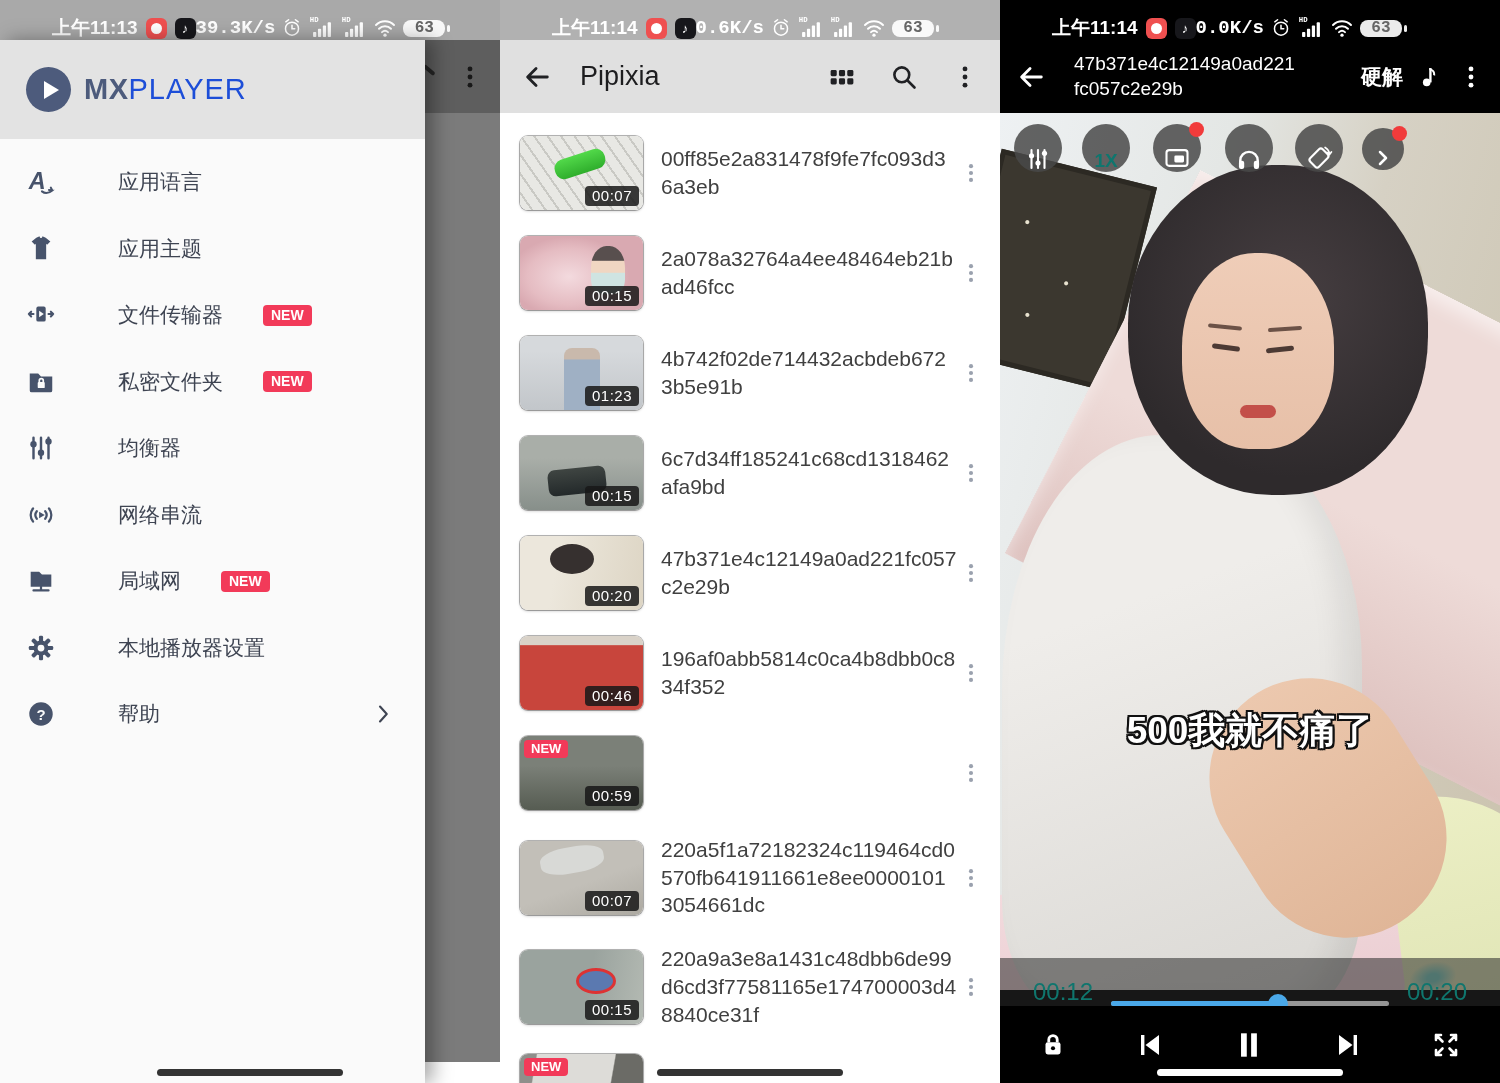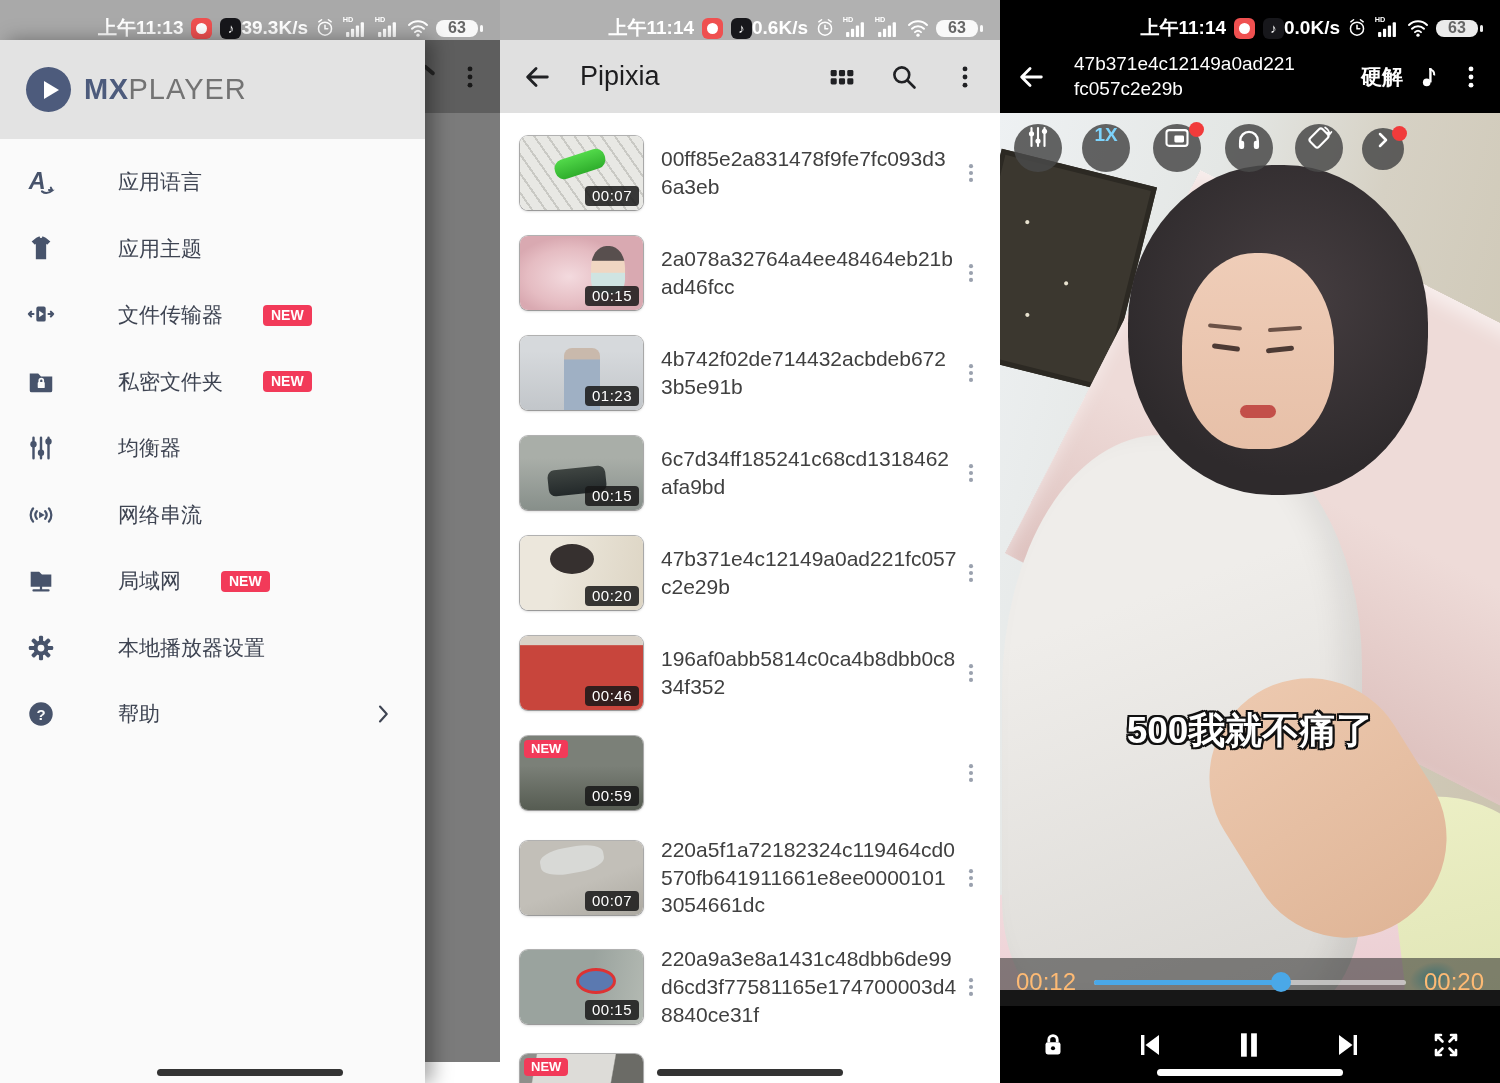--- a/index.html
+++ b/index.html
@@ -4,46 +4,46 @@
 <style>
   html,body{margin:0;padding:0;background:#111;}
   .screen{position:relative;width:1500px;height:1083px;overflow:hidden;
     font-family:"Liberation Sans",sans-serif;-webkit-font-smoothing:antialiased;}
   .panel{position:absolute;top:0;width:500px;height:1083px;overflow:hidden;}
   #p-left{left:0;background:#ffffff;}
   #p-mid{left:500px;background:#ffffff;}
   #p-right{left:1000px;background:#000;}
 
   
-  .statusbar{height:40px;display:flex;align-items:center;justify-content:flex-end;
+  .statusbar{height:40px;display:flex;align-items:center;justify-content:flex-start;
     padding:16px 22px 0 52px;box-sizing:border-box;color:#fff;font-size:19px;font-weight:700;}
   .sb-gray{background:#a9a9a9;}
   .sb-gray2{background:#b1b1b1;}
   .sb-black{background:#000;}
   .sb-left,.sb-right{display:flex;align-items:center;gap:8px;}
-  .sb-right{gap:6px;}
+  .sb-right{gap:6px;font-family:Liberation Mono, monospace;}
   .rec-ic{width:21px;height:21px;border-radius:6px;background:#ef5050;display:flex;align-items:center;justify-content:center;}
   .rec-ic i{width:11px;height:11px;border-radius:50%;background:#fff;}
   .tt-ic{width:21px;height:21px;border-radius:6px;background:#17171b;display:flex;align-items:center;justify-content:center;}
   .tt-ic::before{content:"♪";color:#fff;font-size:13px;font-weight:700;}
   .batt{position:relative;min-width:34px;height:17px;border-radius:8px;background:rgba(255,255,255,.92);
     color:#666;font-size:16px;font-weight:700;display:flex;align-items:center;justify-content:center;padding:0 4px;}
   .batt::after{content:"";position:absolute;right:-5px;top:5px;width:3px;height:7px;border-radius:2px;background:rgba(255,255,255,.92);}
 
   
   .dim-sliver{position:absolute;left:425px;top:40px;width:75px;height:1022px;background:#7b7b7b;}
   .sliver-top{height:73px;background:#5e5e5e;position:relative;}
   .sliver-top .dots3{position:absolute;left:32px;top:24px;color:#181818;}
   .sliver-top .handle{position:absolute;left:-3px;top:28px;width:14px;height:4px;background:#262626;border-radius:2px;transform:rotate(40deg);}
   .drawer{position:absolute;left:0;top:40px;width:425px;height:1043px;background:#fafafa;box-shadow:8px 0 18px rgba(0,0,0,.35);}
   .d-head{height:99px;background:#e3e3e3;display:flex;align-items:center;padding-left:26px;}
   .logo-circle{width:45px;height:45px;border-radius:50%;background:#4d5b7c;display:flex;align-items:center;justify-content:center;}
   .logo-tri{width:0;height:0;border-top:9px solid transparent;border-bottom:9px solid transparent;border-left:15px solid #fff;margin-left:5px;}
   .logo-mx{font-size:29px;font-weight:800;color:#4d5b7c;margin-left:13px;letter-spacing:.5px;}
-  .logo-player{font-size:29px;font-weight:300;color:#737373;letter-spacing:1px;}
+  .logo-player{font-size:29px;font-weight:300;color:#1d4ed8;letter-spacing:1px;}
   .menu{padding-top:10px;}
   .m-item{height:66.5px;display:flex;align-items:center;padding:0 30px 0 26px;gap:26px;cursor:pointer;}
   .m-ic{width:30px;height:30px;color:#47536b;flex:none;}
   .m-label{font-size:21px;color:#3e4452;margin-left:36px;}
   .m-badge{background:#f23a59;color:#fff;font-size:14px;font-weight:700;padding:3px 8px 4px;border-radius:4px;margin-left:14px;line-height:1;}
   .m-chevron{margin-left:auto;color:#3e4452;}
 
   
   .toolbar{height:73px;background:#e0e0e0;display:flex;align-items:center;padding:0 22px;box-sizing:border-box;color:#202124;}
   .tb-title{font-size:27px;margin-left:28px;color:#1d1d1f;}
@@ -106,28 +106,28 @@
   .v-brow1{position:absolute;left:208px;top:212px;width:34px;height:4px;border-radius:3px;background:#6c5247;transform:rotate(6deg);}
   .v-brow2{position:absolute;left:268px;top:214px;width:34px;height:4px;border-radius:3px;background:#6c5247;transform:rotate(-4deg);}
   .v-eye1{position:absolute;left:212px;top:232px;width:28px;height:5px;border-radius:3px;background:#4c3a34;transform:rotate(8deg);}
   .v-eye2{position:absolute;left:266px;top:234px;width:28px;height:5px;border-radius:3px;background:#4c3a34;transform:rotate(-6deg);}
   .v-lips{position:absolute;left:240px;top:292px;width:36px;height:13px;border-radius:8px;background:#c34f49;}
   .v-shirt{position:absolute;left:2px;top:322px;width:360px;height:580px;border-radius:44% 40% 20% 20%;
     background:linear-gradient(160deg,#efedea 30%,#d9d7d3);box-shadow:inset -18px -8px 30px rgba(0,0,0,.08);}
   .v-arm{position:absolute;left:228px;top:560px;width:200px;height:270px;border-radius:100px;transform:rotate(-32deg);
     background:linear-gradient(#ecc8ae,#e0b698);}
   .cbtn{position:absolute;width:48px;height:48px;border-radius:50%;background:rgba(73,73,73,.85);
-    display:flex;align-items:flex-start;justify-content:center;color:#7dd3fc;cursor:pointer;}
+    display:flex;align-items:flex-end;justify-content:center;color:#0f766e;cursor:pointer;}
   .cbtn.small{width:42px;height:42px;}
   .cdot{position:absolute;top:-2px;right:-3px;width:15px;height:15px;border-radius:50%;background:#f13b3b;}
   .speed-label{font-size:19px;font-weight:700;}
   .subtitle{position:absolute;top:706px;left:0;right:0;text-align:center;font-size:37px;font-weight:700;color:#fff;
     text-shadow:-2px 0 0 #111,2px 0 0 #111,0 -2px 0 #111,0 2px 0 #111,2px 2px 0 #111,-2px 2px 0 #111,2px -2px 0 #111,-2px -2px 0 #111;}
   .seekband{position:absolute;left:0;right:0;top:958px;height:48px;background:rgba(42,42,42,.55);
-    display:flex;align-items:center;padding:0 16px;box-sizing:border-box;color:#fdba74;font-size:24px;}
+    display:flex;align-items:flex-end;padding:0 33px;box-sizing:border-box;color:#0f766e;font-size:24px;}
   .track{flex:1;height:5px;background:rgba(255,255,255,.55);border-radius:3px;margin:0 18px;position:relative;cursor:pointer;}
   .fill{height:100%;background:#4aa8e8;border-radius:3px;position:relative;}
   .knob{position:absolute;right:-10px;top:50%;transform:translateY(-50%);width:20px;height:20px;border-radius:50%;background:#4aa8e8;}
   .ctrlbar{position:absolute;left:0;right:0;top:1006px;height:77px;background:#000;display:flex;align-items:center;
     justify-content:space-between;padding:0 38px;box-sizing:border-box;color:#fff;}
   .ctrlbar svg{cursor:pointer;}
 
   .pill{position:absolute;left:50%;transform:translateX(-50%);bottom:7px;width:186px;height:7px;border-radius:4px;}
   .pill-dark{background:#333;}
   .pill-white{background:#fff;}

